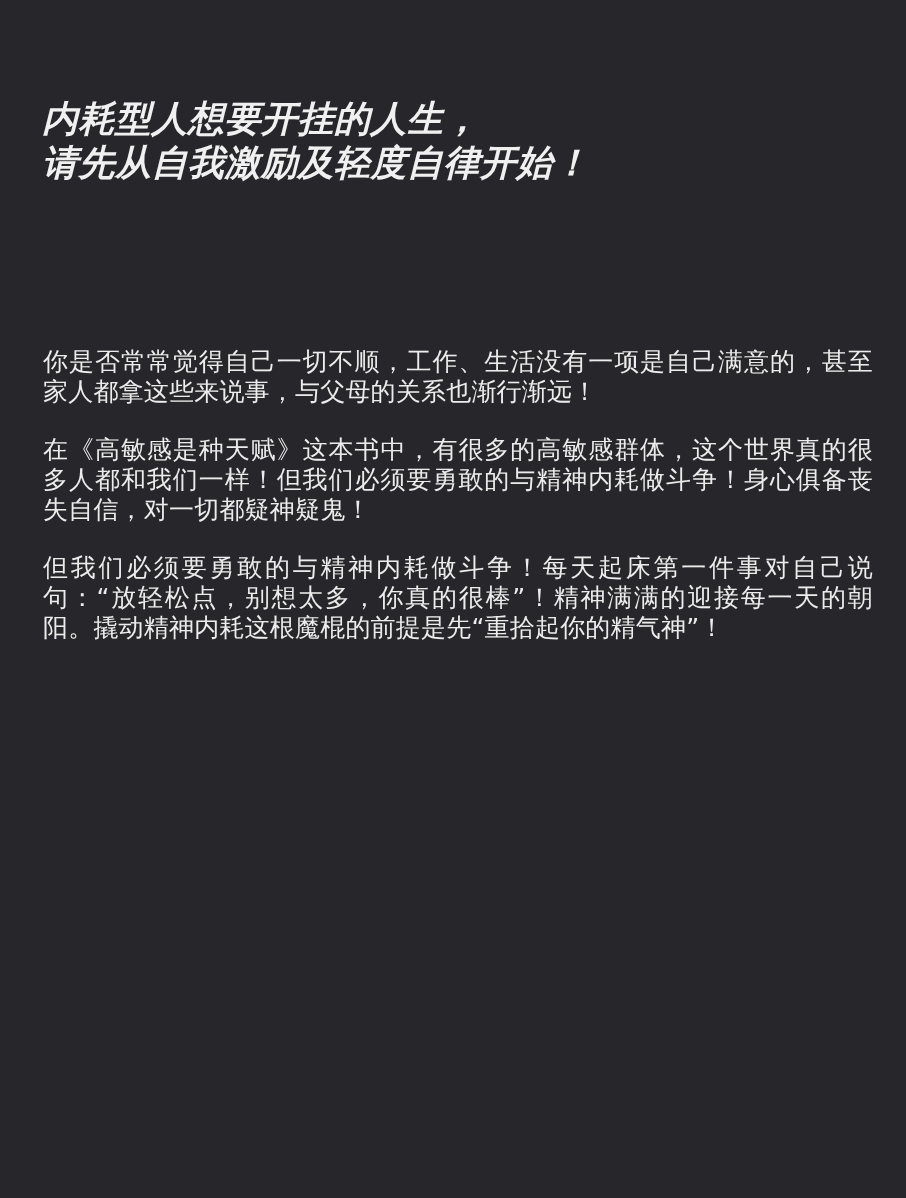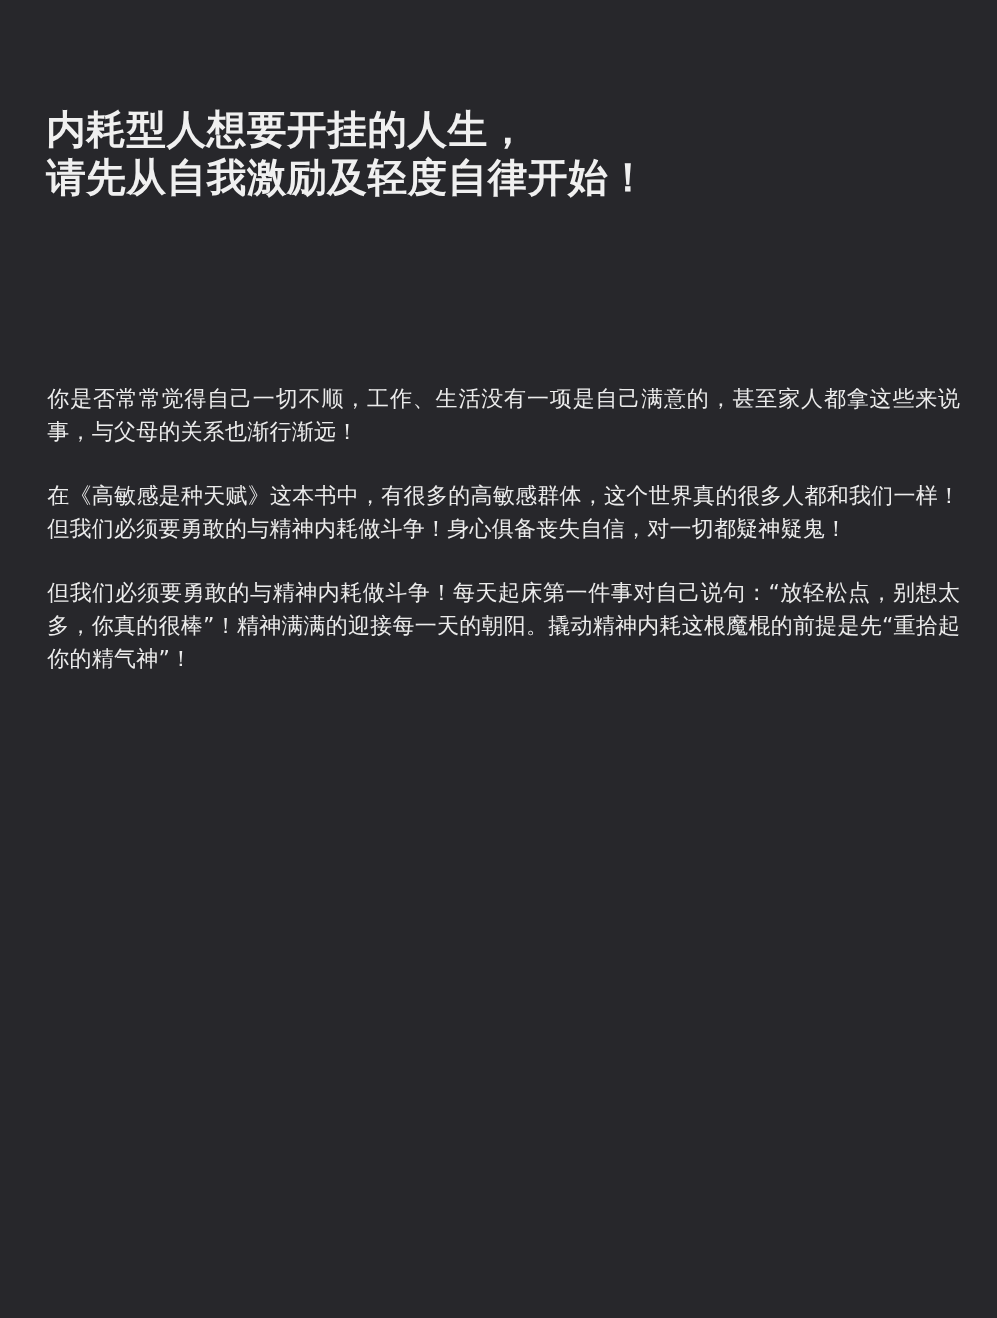--- a/index.html
+++ b/index.html
@@ -26,31 +26,32 @@
       top: 97px;
       width: 840px;
     }
     .title-line {
       font-weight: bold;
       font-size: 36px;
       line-height: 44px;
       letter-spacing: 0.5px;
       color: #f0f0f0;
       white-space: nowrap;
+      font-style: italic;
     }
     .title-line + .title-line {
     }
     .body-block {
       position: absolute;
       left: 43px;
       top: 347px;
       width: 830px;
     }
     .para {
-      font-size: 20px;
+      font-size: 25px;
       line-height: 30px;
       color: #ececec;
       margin: 0 0 28px 0;
       text-align: justify;
       letter-spacing: 0.2px;
     }
   </style>
 </head>
 <body>
 

